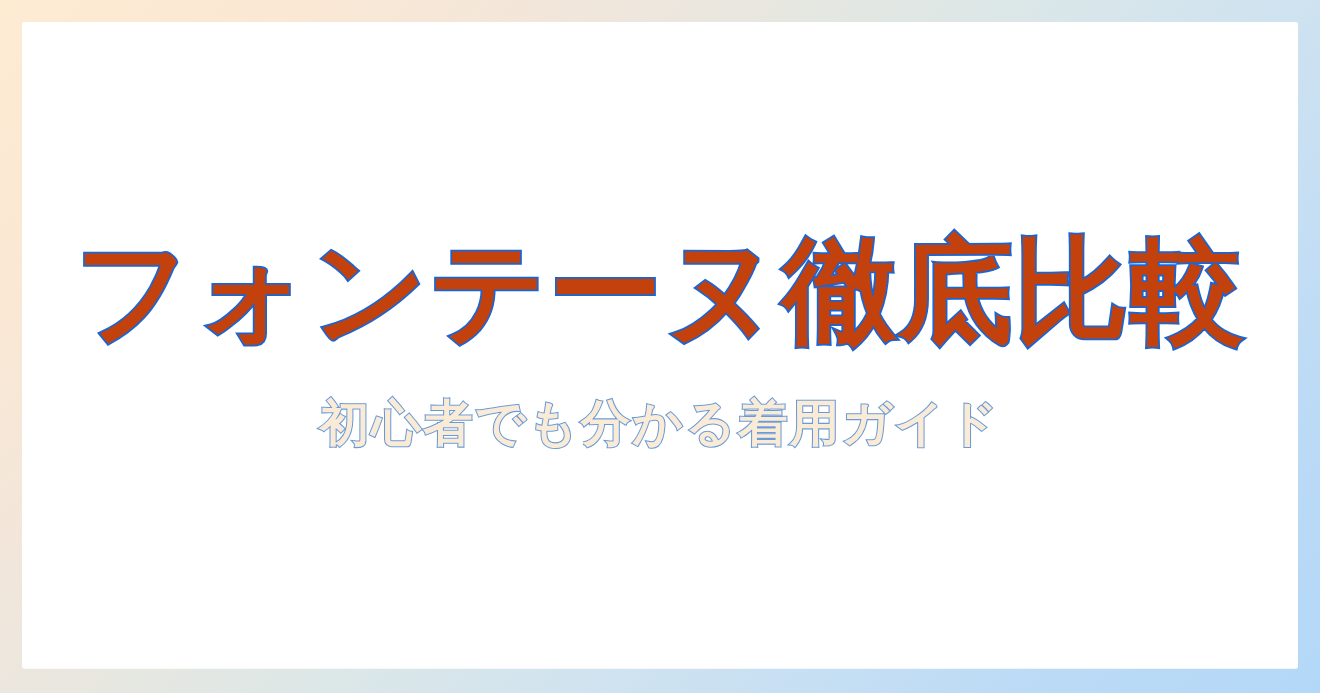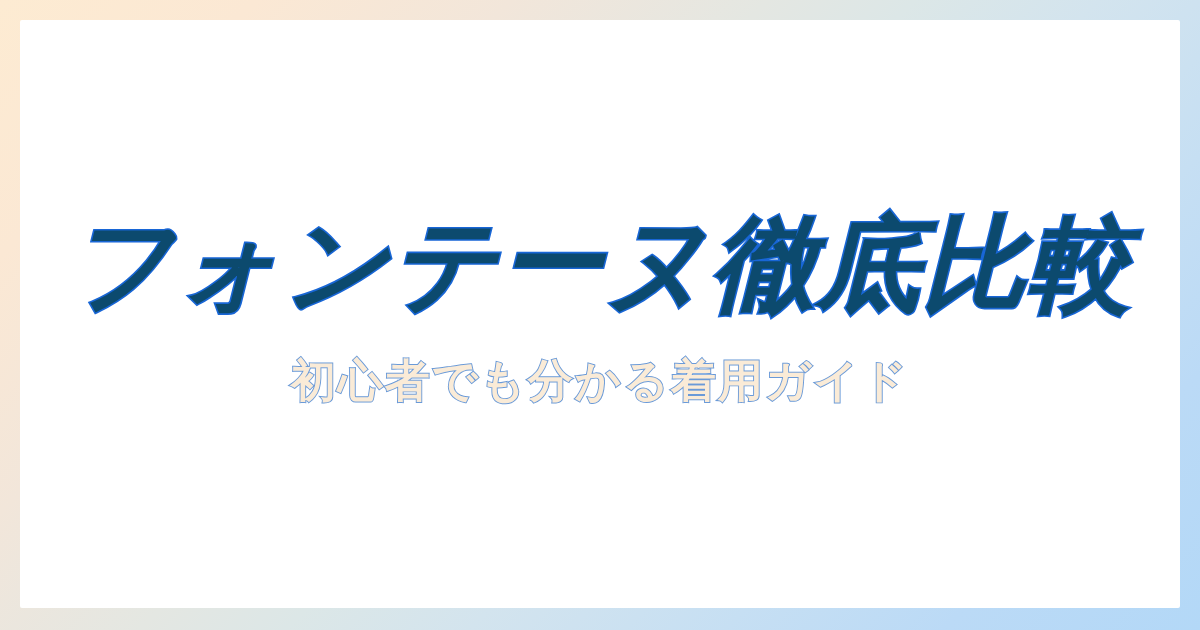--- a/index.html
+++ b/index.html
@@ -71,38 +71,37 @@
 
   .title {
     display: block;
     font-family: "DejaVu Sans", "Liberation Sans", sans-serif;
     font-weight: 700;
     font-size: 104px;
     line-height: 1.12;
     letter-spacing: 0.012em;
     white-space: nowrap;
 
-    color: #0c4a6e;
+    color: #c2410c;
     -webkit-text-stroke: 3.2px #1866d6;
     paint-order: stroke fill;
     text-rendering: geometricPrecision;
-    font-style: italic;
   }
 
   
   .subtitle-wrap {
     position: relative;
     width: 100%;
     text-align: center;
     margin-top: 36px;
   }
 
   .subtitle {
     display: block;
-    font-family: Liberation Mono, monospace;
+    font-family: Liberation Sans, sans-serif;
     font-weight: 700;
     font-size: 45px;
     line-height: 1.2;
     letter-spacing: 0.045em;
     white-space: nowrap;
 
     color: #faebd7;
     -webkit-text-stroke: 1.9px #6a9ad8;
     paint-order: stroke fill;
     text-rendering: geometricPrecision;

